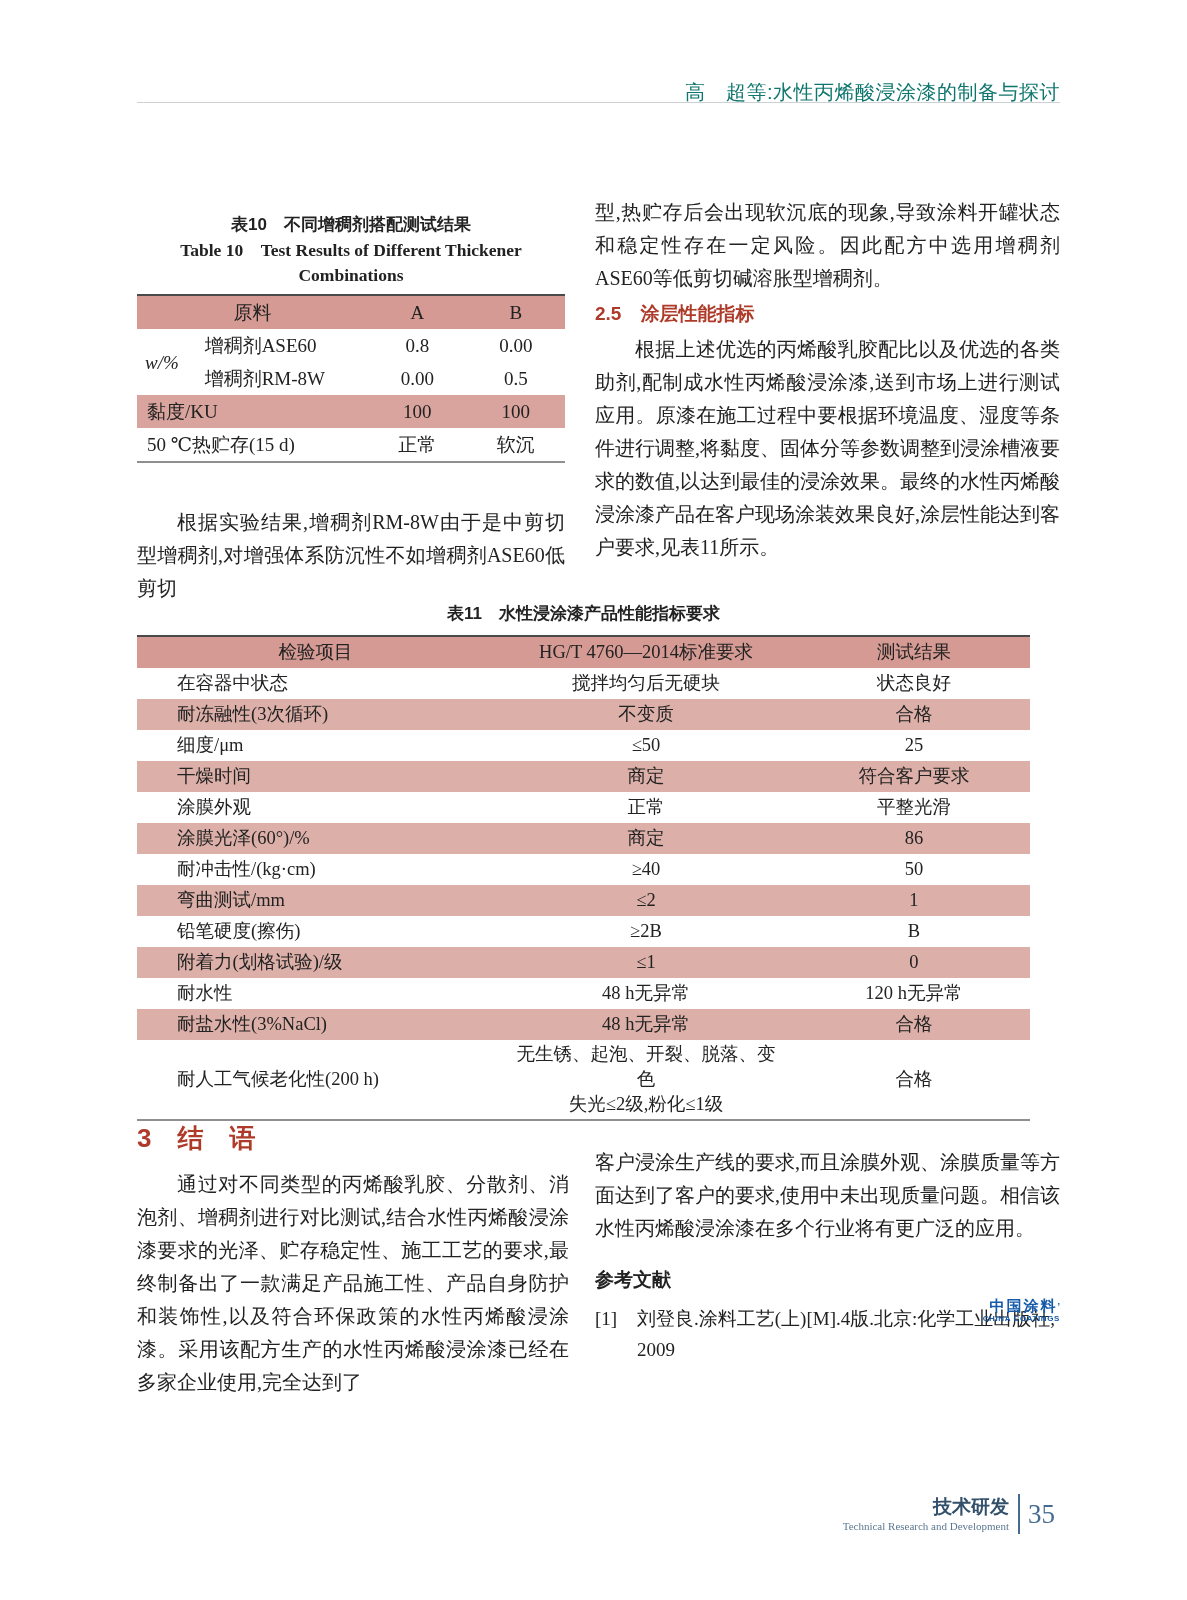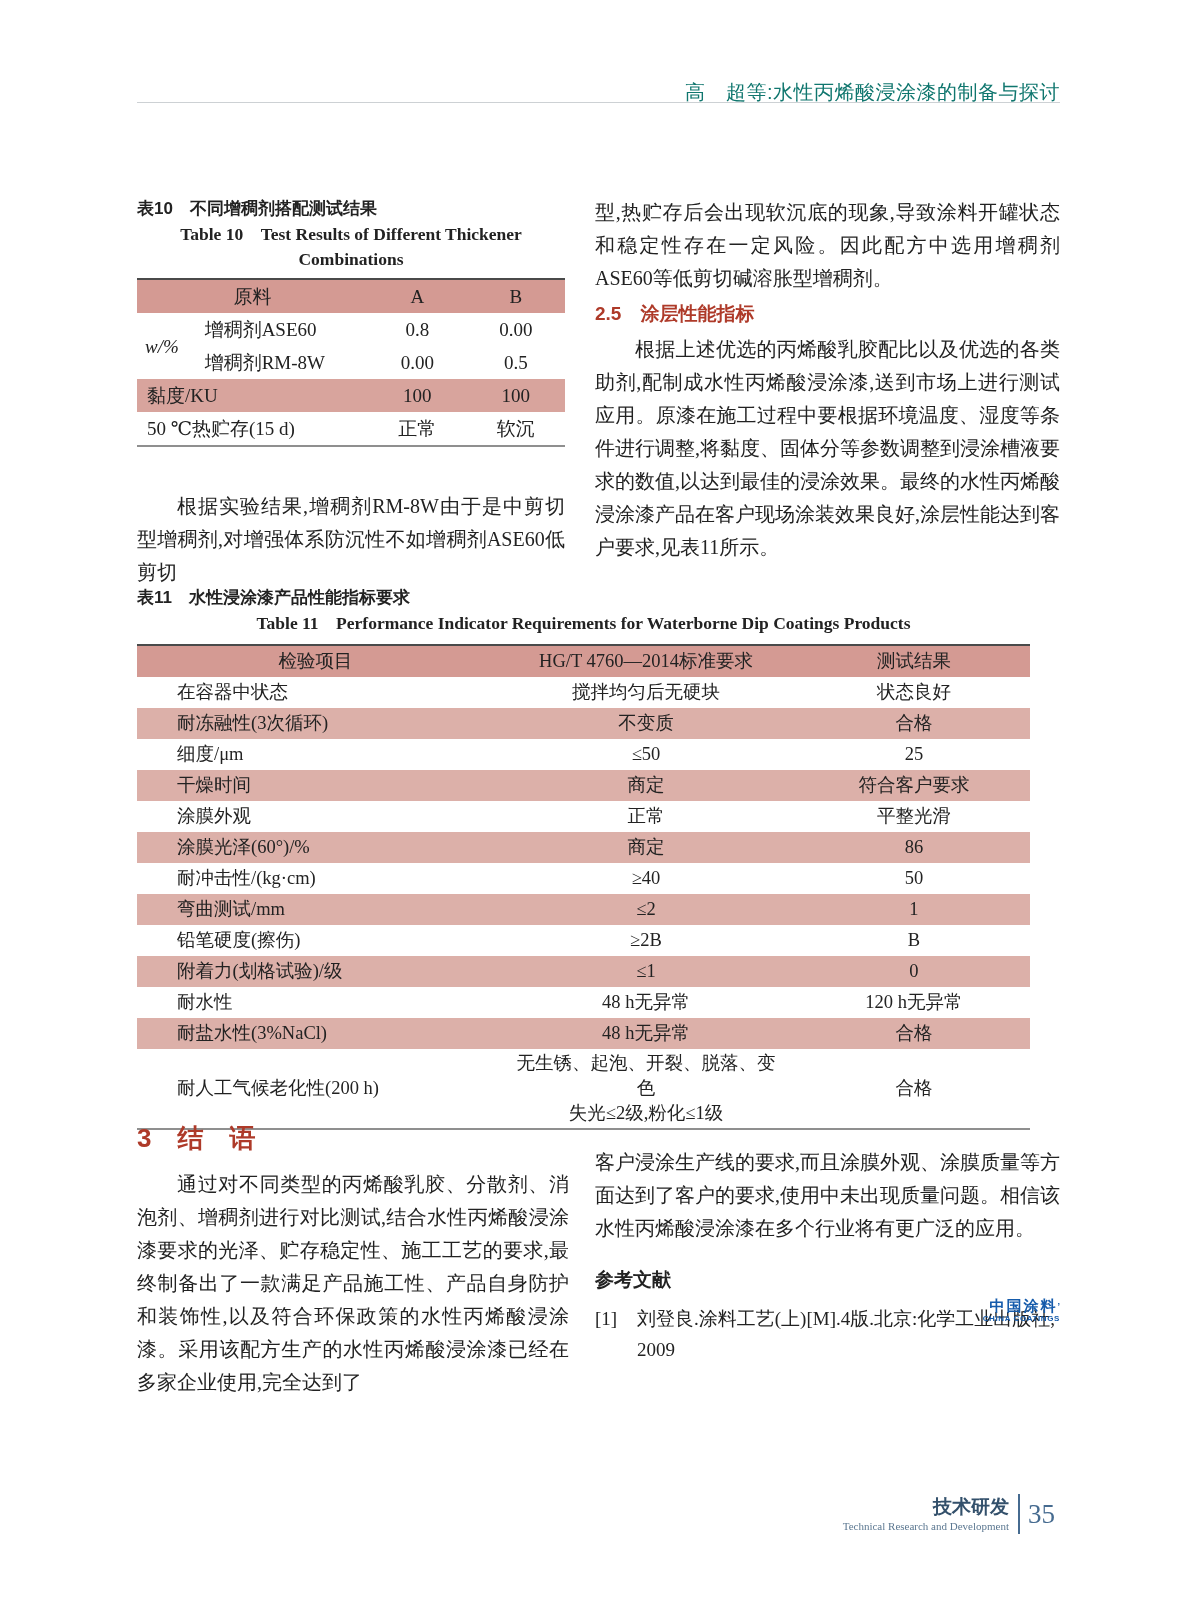--- a/index.html
+++ b/index.html
@@ -16,21 +16,21 @@
   .col-left-top{position:absolute;left:137px;top:196px;width:428px;}
   .col-right-top{position:absolute;left:595px;top:196px;width:465px;}
   .t11-block{position:absolute;left:137px;top:585px;width:893px;}
   .col-left-bot{position:absolute;left:137px;top:1118px;width:432px;}
   .col-right-bot{position:absolute;left:595px;top:1146px;width:465px;}
 
   p.body{font-size:20px;line-height:33px;text-align:justify;margin:0;}
   p.indent{text-indent:2em;}
 
   .cap-cn{font-family:"Liberation Sans","DejaVu Sans",sans-serif;font-weight:bold;
-        font-size:17px;line-height:26px;}
+        font-size:17px;text-align:center;line-height:26px;margin-top:16px;}
   .cap-en{font-weight:bold;font-size:17.5px;text-align:center;line-height:25px;}
 
   
   table.t10{width:100%;border-collapse:collapse;margin-top:6px;
         border-top:2px solid #4a4a4a;border-bottom:2px solid #8f8f8f;
         font-size:19px;}
   table.t10 th,table.t10 td{font-weight:normal;padding:3px 2px;line-height:27px;}
   table.t10 thead th{background:#d49a93;}
   table.t10 .hdr-label{text-align:center;}
   table.t10 .val{text-align:center;}
@@ -131,21 +131,20 @@
   </div>
 
   <div class="col-right-top">
     <p class="body">型,热贮存后会出现软沉底的现象,导致涂料开罐状态和稳定性存在一定风险。因此配方中选用增稠剂ASE60等低剪切碱溶胀型增稠剂。</p>
     <div class="sec-head h25">2.5　涂层性能指标</div>
     <p class="body indent">根据上述优选的丙烯酸乳胶配比以及优选的各类助剂,配制成水性丙烯酸浸涂漆,送到市场上进行测试应用。原漆在施工过程中要根据环境温度、湿度等条件进行调整,将黏度、固体分等参数调整到浸涂槽液要求的数值,以达到最佳的浸涂效果。最终的水性丙烯酸浸涂漆产品在客户现场涂装效果良好,涂层性能达到客户要求,见表11所示。</p>
   </div>
 
   <div class="t11-block">
     <div class="cap-cn">表11　水性浸涂漆产品性能指标要求</div>
-    <div class="cap-en">Table 11　Performance Indicator Requirements for Waterborne Dip Coatings Products</div>
 
     <table class="t11">
       <colgroup>
           <col style="width:40%">
           <col style="width:34%">
           <col style="width:26%">
         </colgroup>
       <thead>
         <tr>
           <th>检验项目</th>

